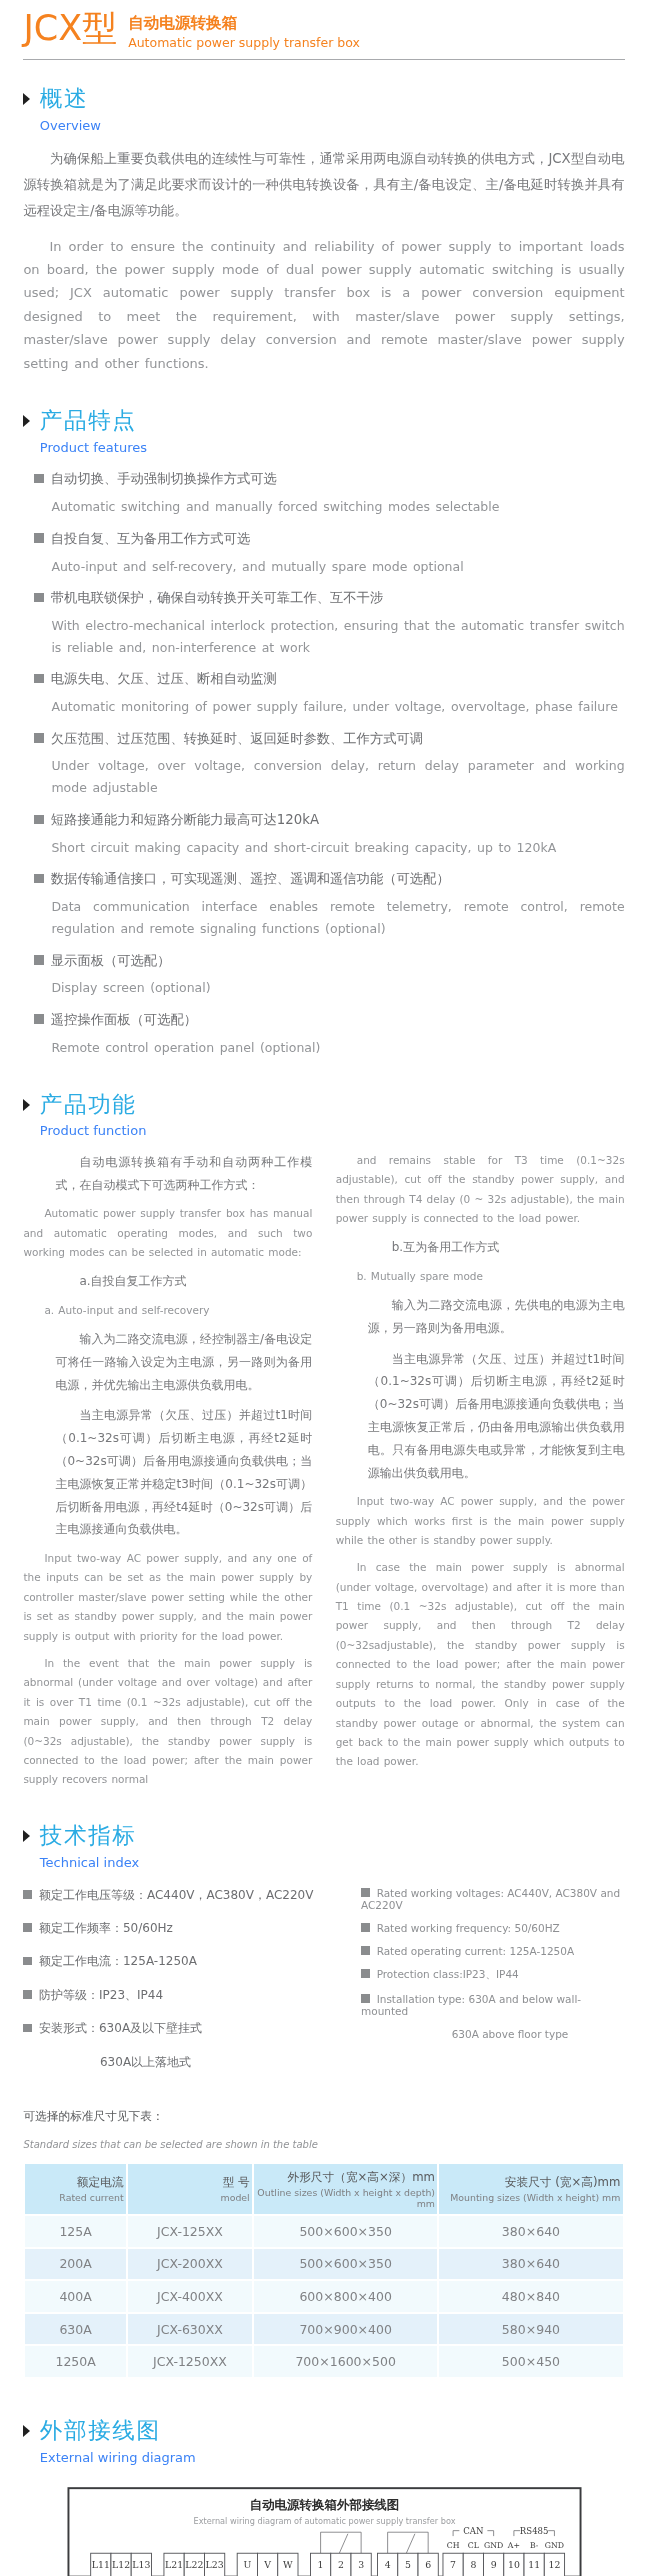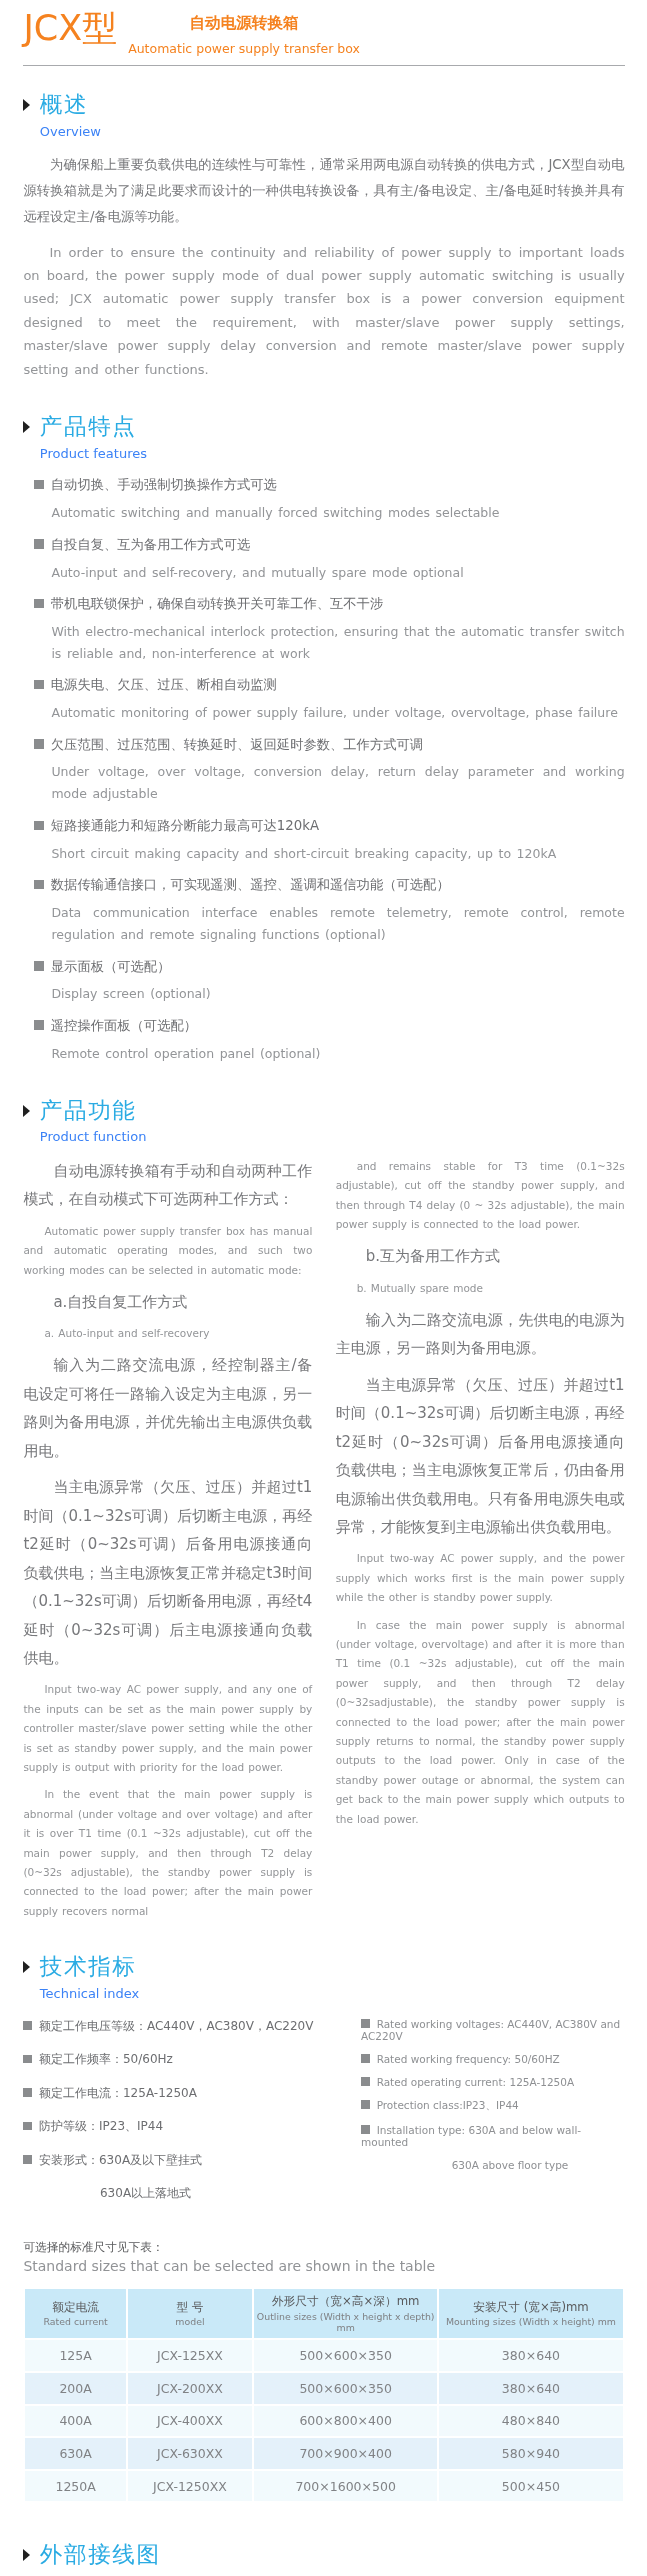--- a/index.html
+++ b/index.html
@@ -3,22 +3,22 @@
 <meta charset="utf-8">
 <style>
   html,body{margin:0;padding:0;background:#fff;}
   body{width:648px;font-family:"DejaVu Sans","Liberation Sans",sans-serif;color:#6d6e71;}
   .page{padding:11px 23.4px 7.8px 23.4px;box-sizing:border-box;}
 
   
   .hdr{display:flex;align-items:flex-start;}
   .hdr-model{font-size:35px;line-height:1;color:#f5821f;letter-spacing:0;}
   .hdr-sub{margin-left:11px;margin-top:1.6px;}
-  .hdr-cn{font-size:15.6px;font-weight:bold;color:#f5821f;text-align:center;}
-  .hdr-en{font-size:12.5px;color:#f5821f;margin-top:7px;}
+  .hdr-cn{font-size:15.6px;font-weight:bold;color:#f5821f;}
+  .hdr-en{font-size:12.5px;color:#f5821f;margin-top:1px;}
   .hdr-rule{border:none;border-top:1.6px solid #a8aaad;margin:9.4px 0 0 0;}
 
   
   .sec-head{display:flex;align-items:flex-start;}
   .tri{width:0;height:0;border-top:6.2px solid transparent;border-bottom:6.2px solid transparent;border-left:7.8px solid #202020;margin:7px 9.4px 0 0;}
   .sec-cn{font-size:22.6px;line-height:1.1;color:#2aabe3;letter-spacing:1.6px;}
   .sec-en{font-size:13px;color:#3b82f6;margin-top:7px;}
 
   
   .p-cn{font-size:13.3px;line-height:1.95;color:#77787b;text-align:justify;text-indent:2em;margin:12.5px 0 0 0;}
@@ -27,40 +27,40 @@
   
   .feat{margin-top:11.7px;}
   .feat-cn{font-size:13.3px;color:#6d6e71;}
   .bullet{display:inline-block;width:9.4px;height:9.4px;background:#8a8c8e;margin-right:7px;}
   .feat-en{font-size:12.5px;color:#939598;margin:7.8px 0 0 17px;text-align:justify;line-height:1.75;word-spacing:1.6px;}
 
   
   .func-cols{display:flex;gap:23.4px;margin-top:4.7px;}
   .func-col{flex:1 1 0;min-width:0;}
   .fp{margin:7.8px 0 0 0;text-align:justify;}
-  .fp.cn{font-size:15px;line-height:1.9;color:#77787b;text-indent:2em;}
+  .fp.cn{font-size:12px;line-height:1.9;color:#77787b;text-indent:2em;margin-left:32px;}
   .fp.en{font-size:10.5px;line-height:1.85;color:#939598;text-indent:2em;word-spacing:0.8px;}
 
   
   .tech-cols{display:flex;gap:19px;margin-top:17px;justify-content:center;}
   .tech-col-cn{flex:0 0 53%;}
   .tech-col-en{flex:1 1 auto;}
   .tech-item{margin-bottom:16.4px;}
   .tech-col-cn .tech-item{font-size:12px;color:#6d6e71;}
   .tech-col-en .tech-item{font-size:10.5px;color:#8e9093;margin-bottom:11px;}
   .tech-item .bullet{width:8.6px;height:8.6px;}
   .tech-item.cont .bullet{visibility:hidden;}
   .tech-col-cn .tech-item.cont{padding-left:61px;}
   .tech-col-en .tech-item.cont{padding-left:75px;}
 
   
   .size-note-cn{font-size:11.7px;color:#595a5c;margin-top:22px;}
-  .size-note-en{font-size:14px;color:#919396;margin-top:3px;}
+  .size-note-en{font-size:10px;color:#919396;margin-top:15px;font-style:italic;}
   table.sizes{width:100%;border-collapse:separate;border-spacing:2.3px;margin-top:12.5px;}
-  table.sizes th{background:#c9e9f8;padding:5.5px 2.3px;font-weight:normal;}
+  table.sizes th{background:#c9e9f8;padding:5.5px 2.3px;font-weight:normal;text-align:right;}
   table.sizes th .cn{font-size:11.7px;color:#58595b;}
   table.sizes th .en{font-size:9.4px;color:#7f8184;margin-top:1.6px;}
   table.sizes td{text-align:center;font-size:12.5px;color:#808285;padding:7.8px 2.3px;}
   table.sizes tbody tr:nth-child(odd) td{background:#f2fafd;}
   table.sizes tbody tr:nth-child(even) td{background:#e4f1fa;}
 
   
   .wiring-wrap{width:515px;margin:22px auto 0 auto;}
 
   .sec{margin-top:33px;}

